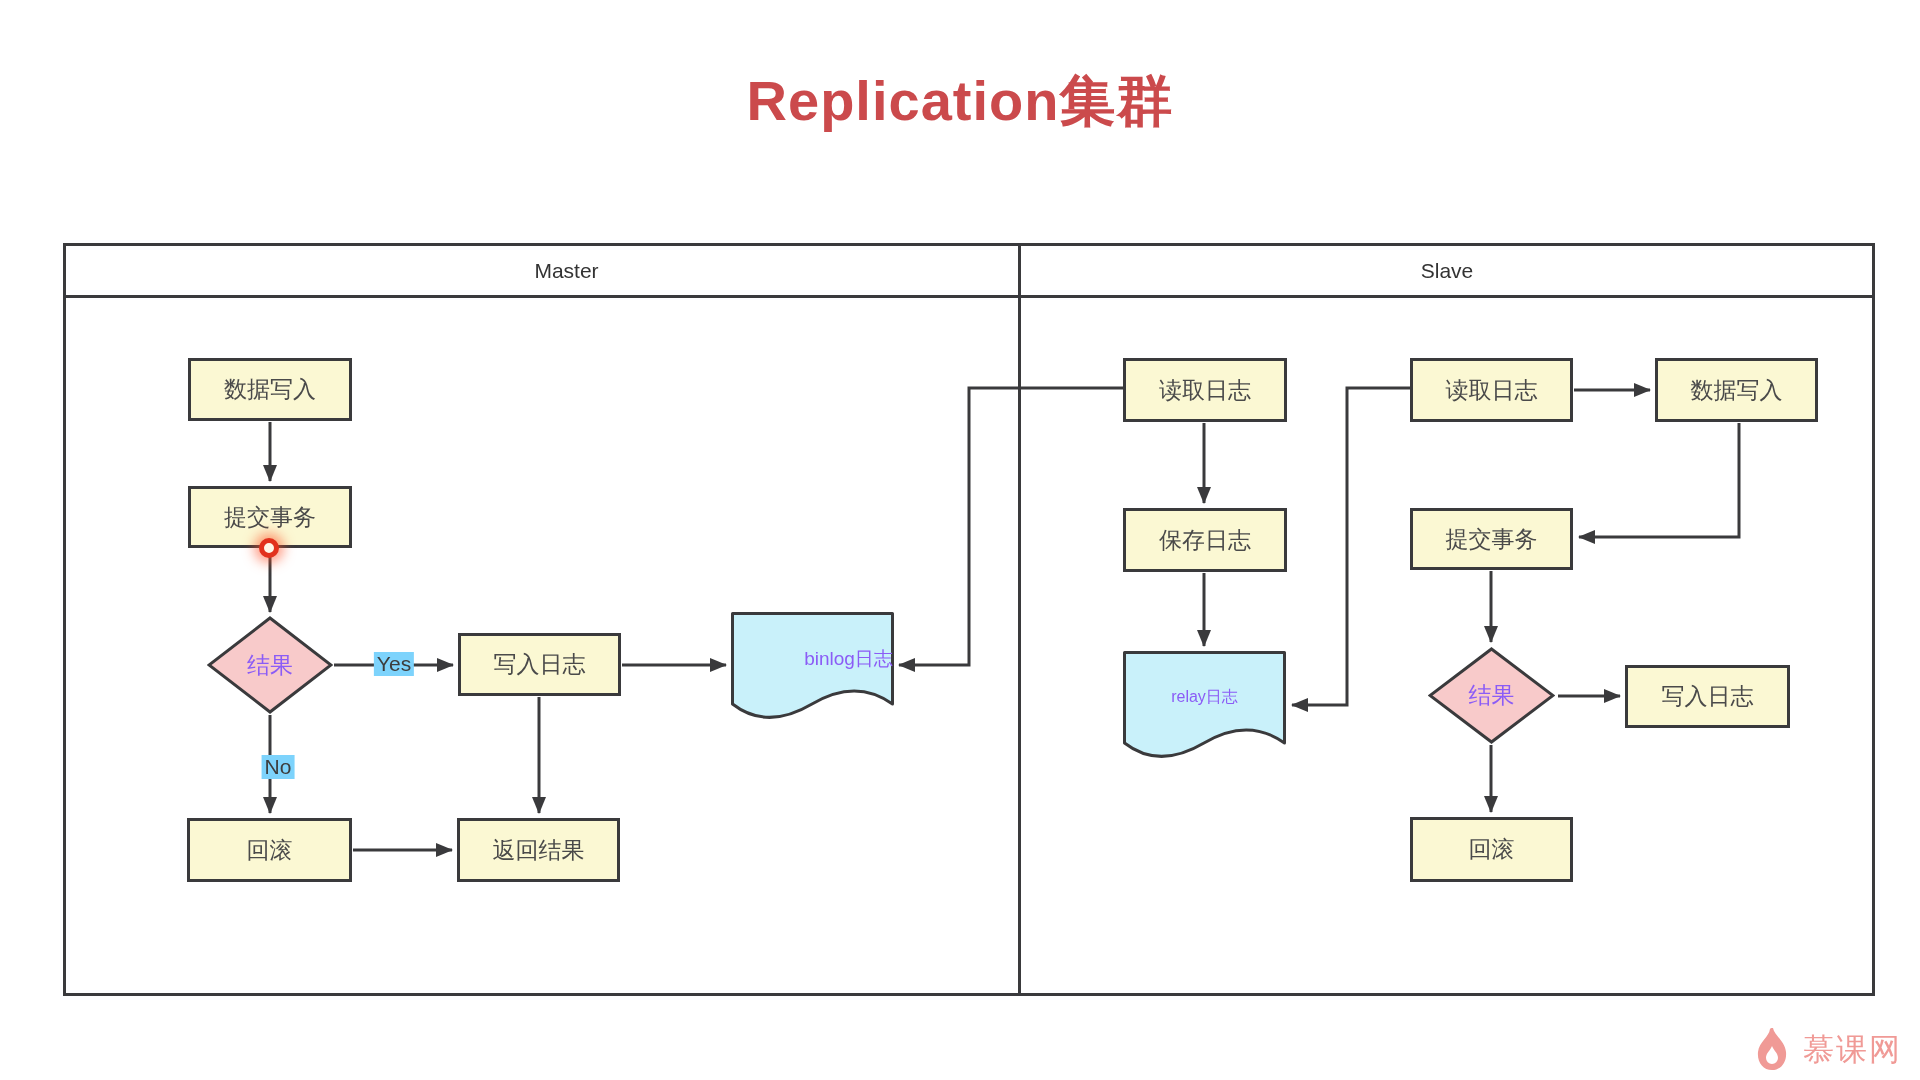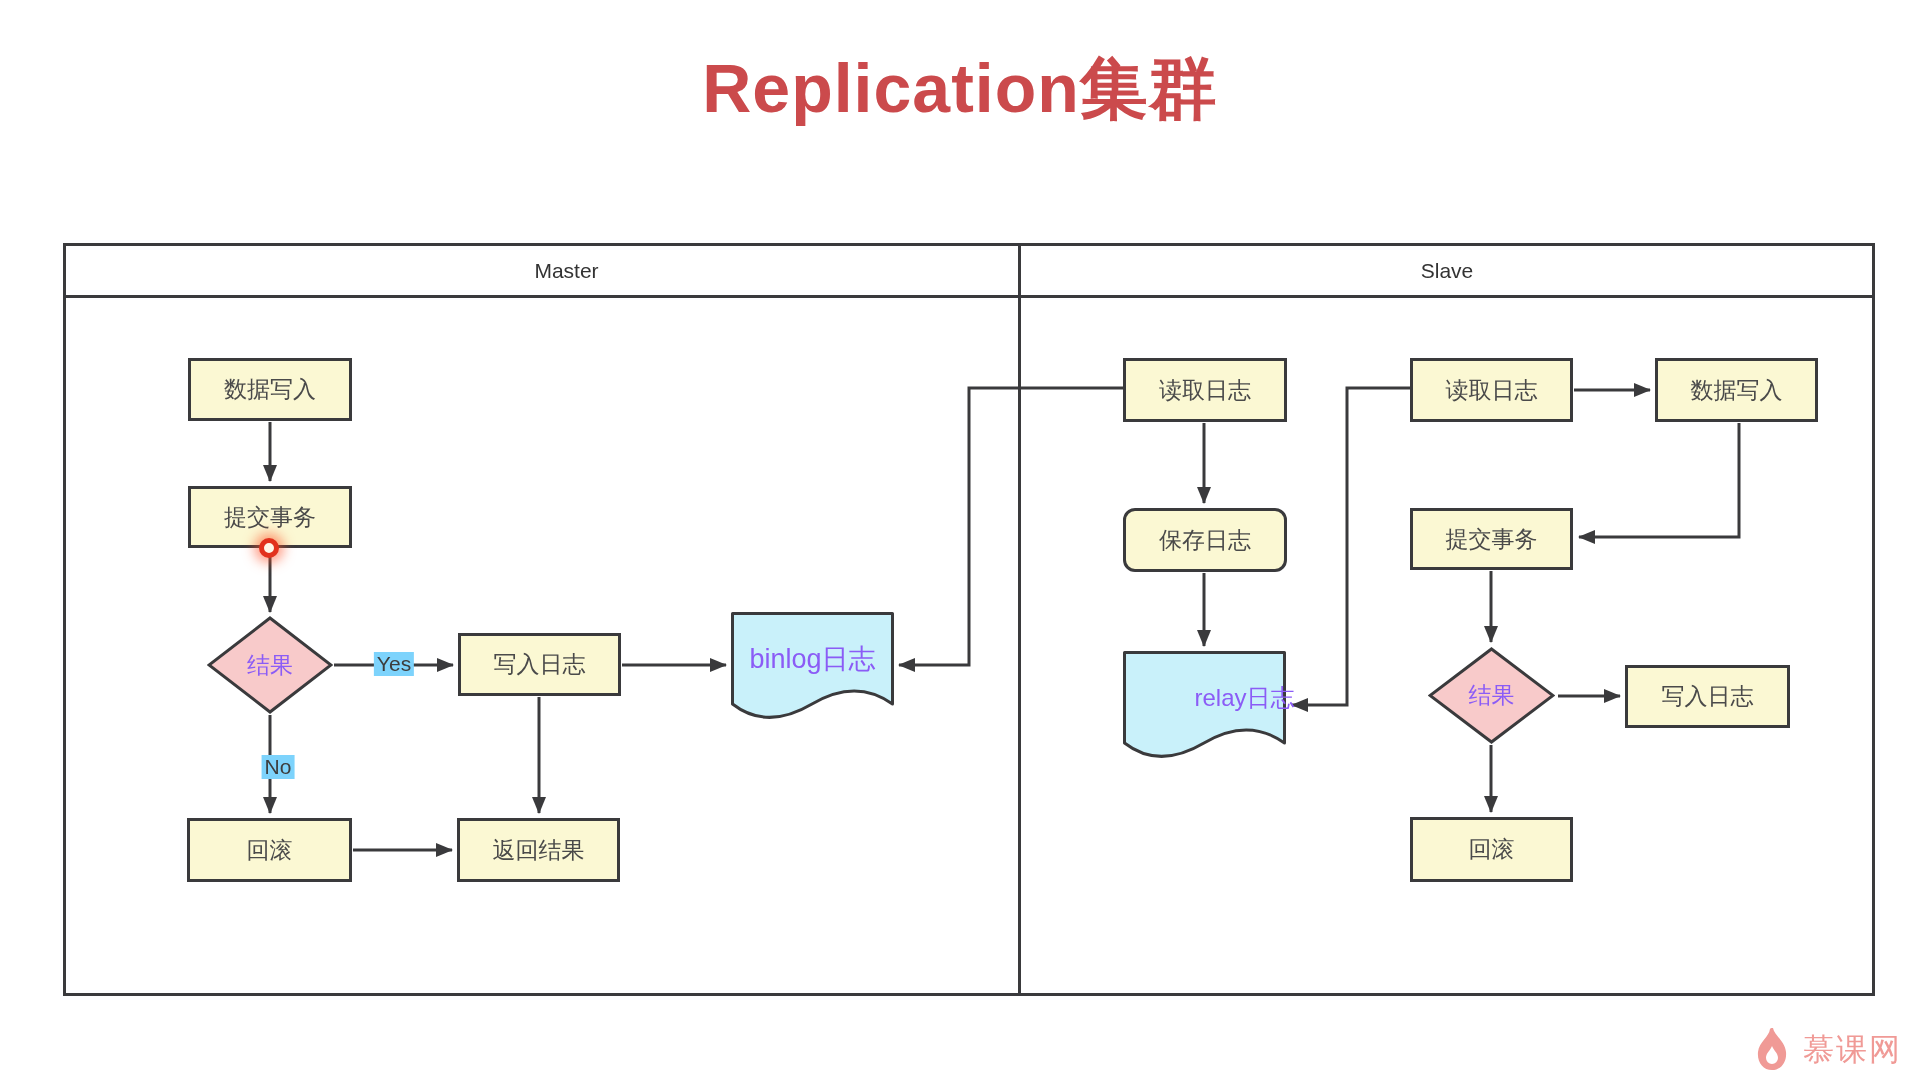--- a/index.html
+++ b/index.html
@@ -1,22 +1,22 @@
 <!DOCTYPE html>
 <html style="--accent-red: #cb4a4c; --node-yellow: #fbf8d3; --node-pink: #f8caca; --node-blue: #c9f1fa; --line-dark: #3a3a3c; --logo-pink: #f09a96;"><head>
 <meta charset="utf-8">
 <style>
   html,body{margin:0;padding:0;background:#ffffff;}
   #canvas{
     position:relative;width:1920px;height:1080px;overflow:hidden;
     font-family:"Liberation Sans","DejaVu Sans",sans-serif;background:#fff;
   }
   .title{
-    position:absolute;left:0;top:44px;width:1920px;text-align:center;
-    font-size:68px;font-weight:bold;color:var(--accent-red,#cb4a4c);
+    position:absolute;left:0;top:64px;width:1920px;text-align:center;
+    font-size:56px;font-weight:bold;color:var(--accent-red,#cb4a4c);
     letter-spacing:1px;
   }
   
   .lane-frame{
     position:absolute;left:63px;top:243px;width:1812px;height:753px;
     border:3px solid var(--line-dark,#3a3a3c);box-sizing:border-box;
   }
   .lane-header{
     position:absolute;left:63px;top:243px;width:1812px;height:55px;
     border:3px solid var(--line-dark,#3a3a3c);box-sizing:border-box;
@@ -116,37 +116,37 @@
   <div class="node" style="left:458px;top:633px;width:163px;height:63px;">写入日志</div>
 
   <div class="node" style="left:187px;top:818px;width:165px;height:64px;">回滚</div>
 
   <div class="node" style="left:457px;top:818px;width:163px;height:64px;">返回结果</div>
 
   <div class="shape" style="left:731px;top:612px;width:163px;height:115px;">
     <svg width="163" height="115" viewBox="0 0 163 115">
       <path d="M1.5,1.5 L161.5,1.5 L161.5,92 C135,73 108,76 81,92 C54,108 26,111 1.5,92 Z" fill="#c9f1fa" stroke="#3a3a3c" stroke-width="3" stroke-linejoin="round"></path>
     </svg>
-    <div class="lbl" style="height:93px;font-size:27px;">binlog日志</div>
+    <div class="lbl" style="height:93px;font-size:19px;padding-left:36px;">binlog日志</div>
   </div>
 
   <div class="edge-label" style="left:394px;top:664px;">Yes</div>
   <div class="edge-label" style="left:278px;top:767px;">No</div>
 
   <div class="click-dot" style="left:269px;top:548px;"></div>
 
   <div class="node" style="left:1123px;top:358px;width:164px;height:64px;">读取日志</div>
 
-  <div class="node" style="left:1123px;top:508px;width:164px;height:64px;border-radius:12px;">保存日志</div>
+  <div class="node" style="left:1123px;top:508px;width:164px;height:64px;">保存日志</div>
 
   <div class="shape" style="left:1123px;top:651px;width:163px;height:115px;">
     <svg width="163" height="115" viewBox="0 0 163 115">
       <path d="M1.5,1.5 L161.5,1.5 L161.5,92 C135,73 108,76 81,92 C54,108 26,111 1.5,92 Z" fill="#c9f1fa" stroke="#3a3a3c" stroke-width="3" stroke-linejoin="round"></path>
     </svg>
-    <div class="lbl" style="height:93px;font-size:24px;margin-left:40px;">relay日志</div>
+    <div class="lbl" style="height:93px;font-size:16px;">relay日志</div>
   </div>
 
   <div class="node" style="left:1410px;top:358px;width:163px;height:64px;">读取日志</div>
 
   <div class="node" style="left:1655px;top:358px;width:163px;height:64px;">数据写入</div>
 
   <div class="node" style="left:1410px;top:508px;width:163px;height:62px;">提交事务</div>
 
   <div class="shape" style="left:1428px;top:647px;width:127px;height:97px;">
     <svg width="127" height="97" viewBox="0 0 127 97">

